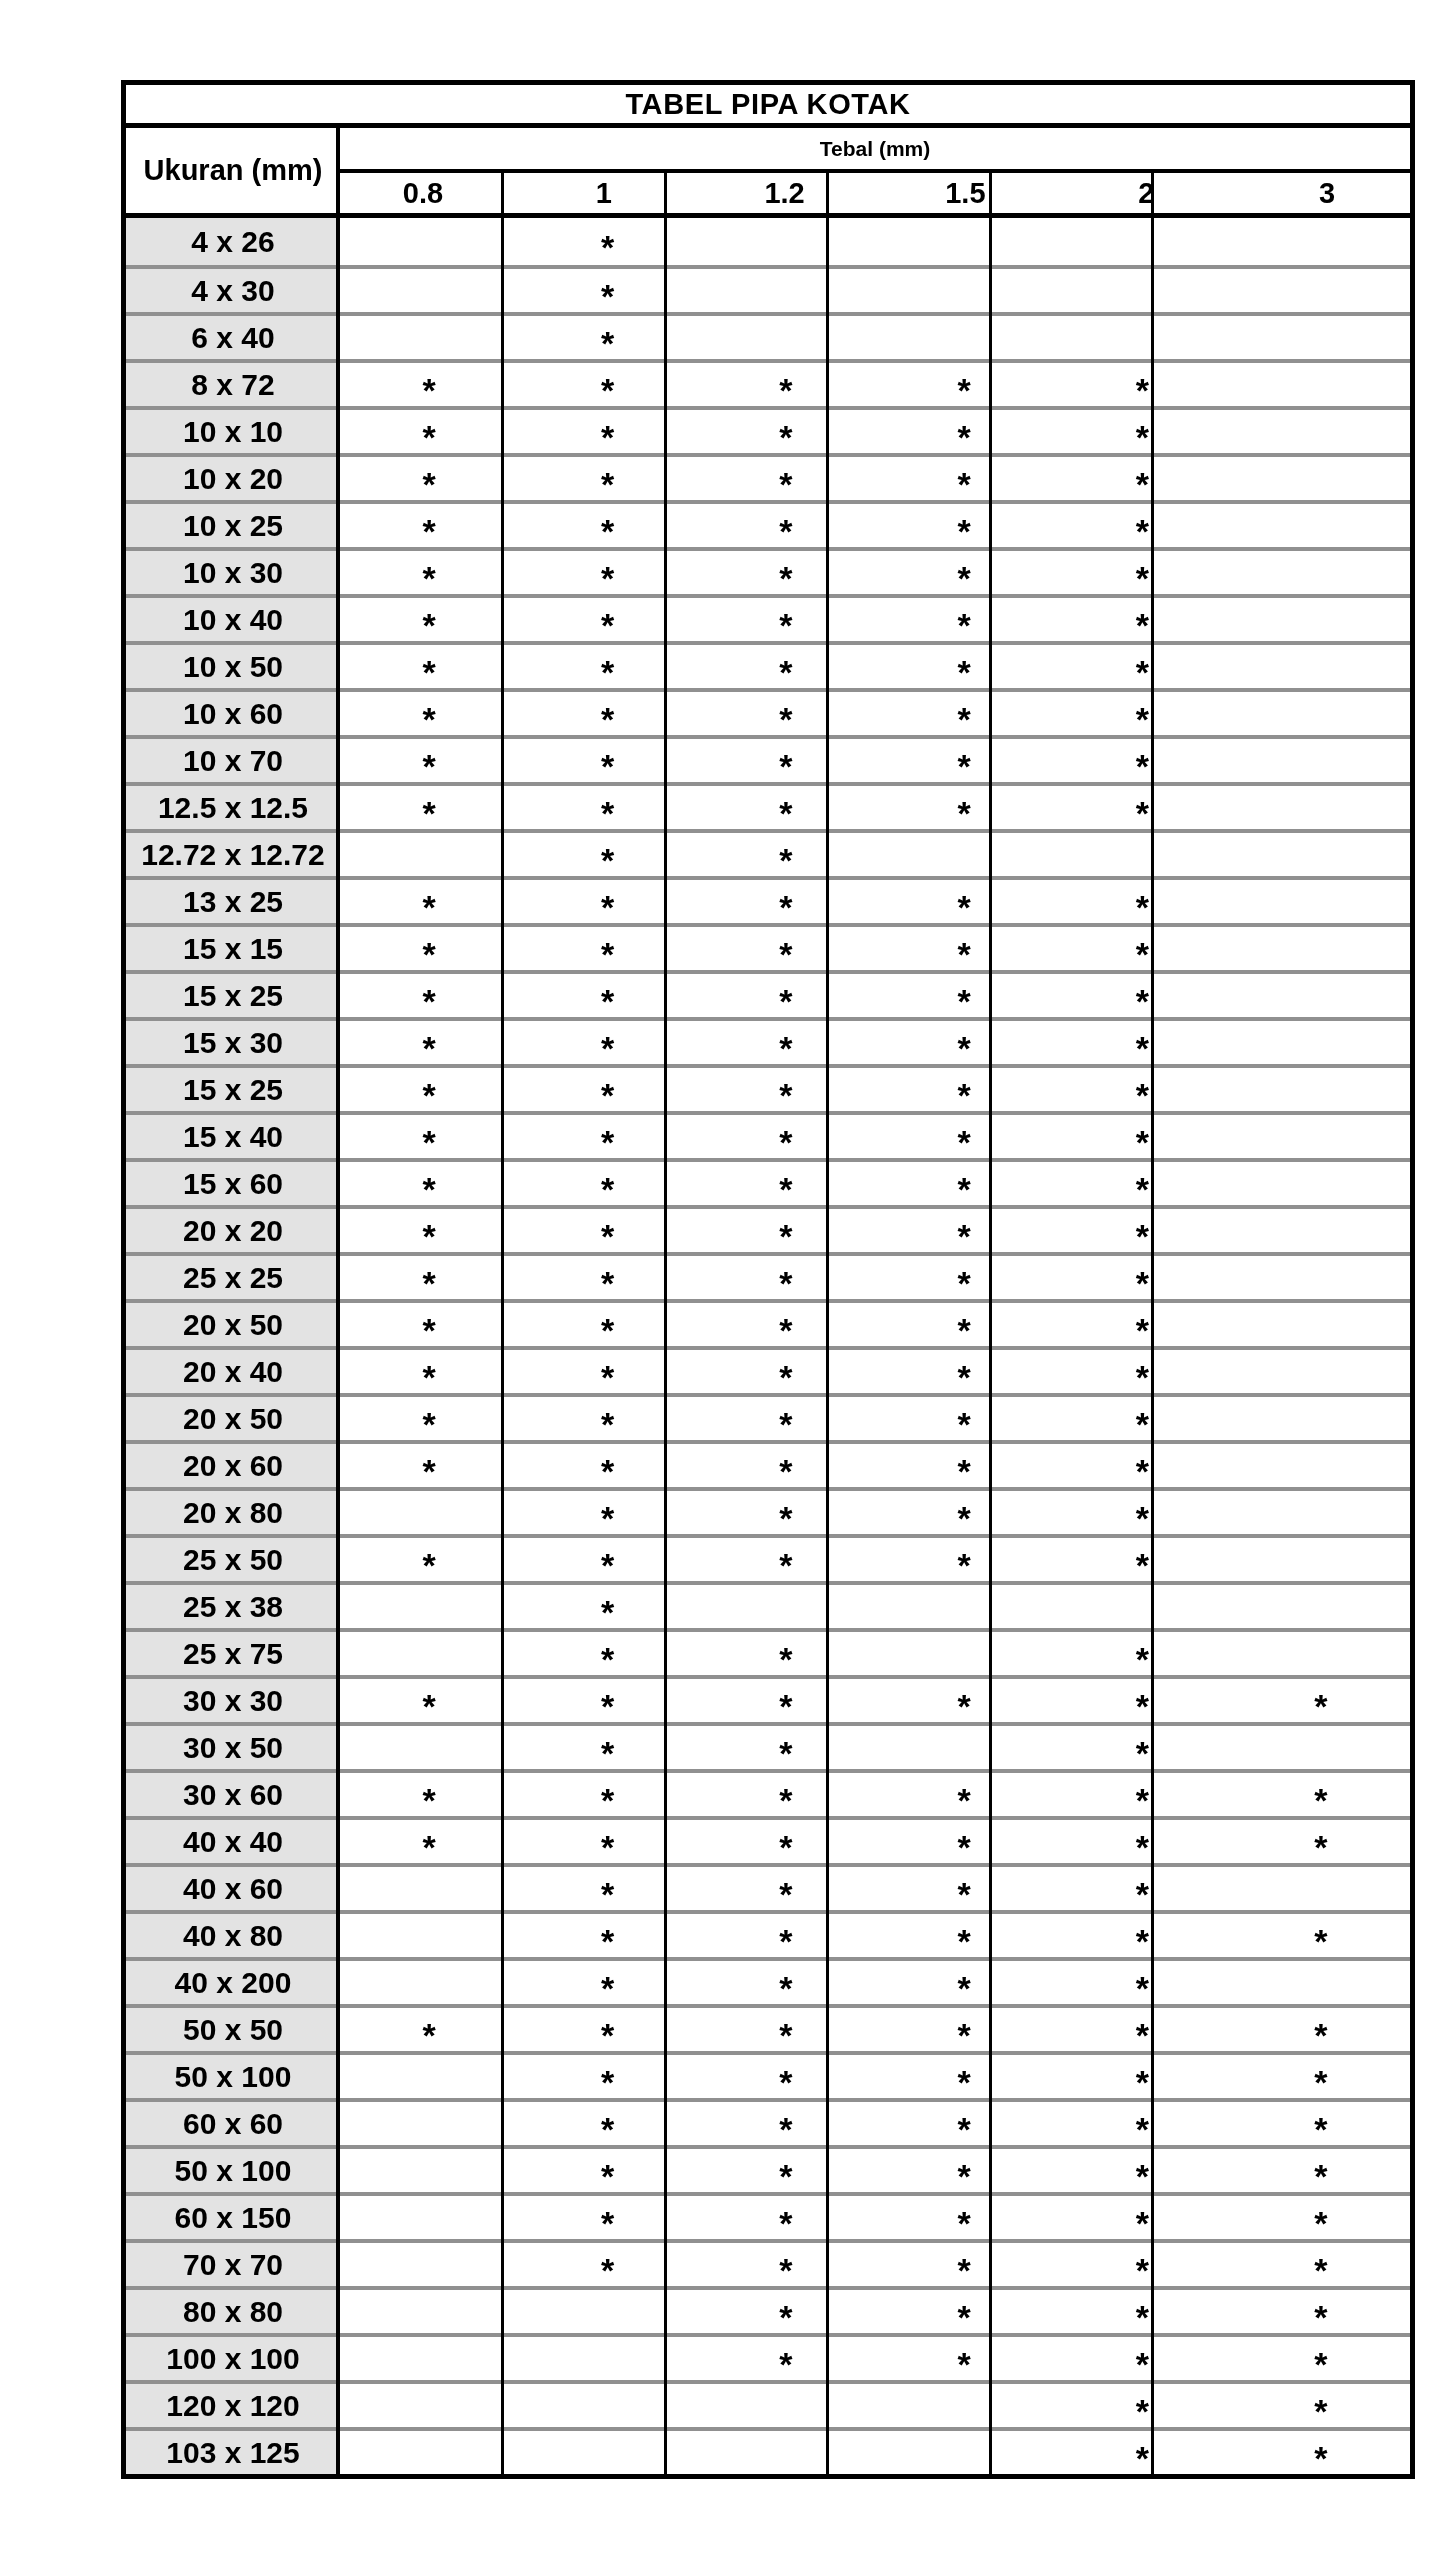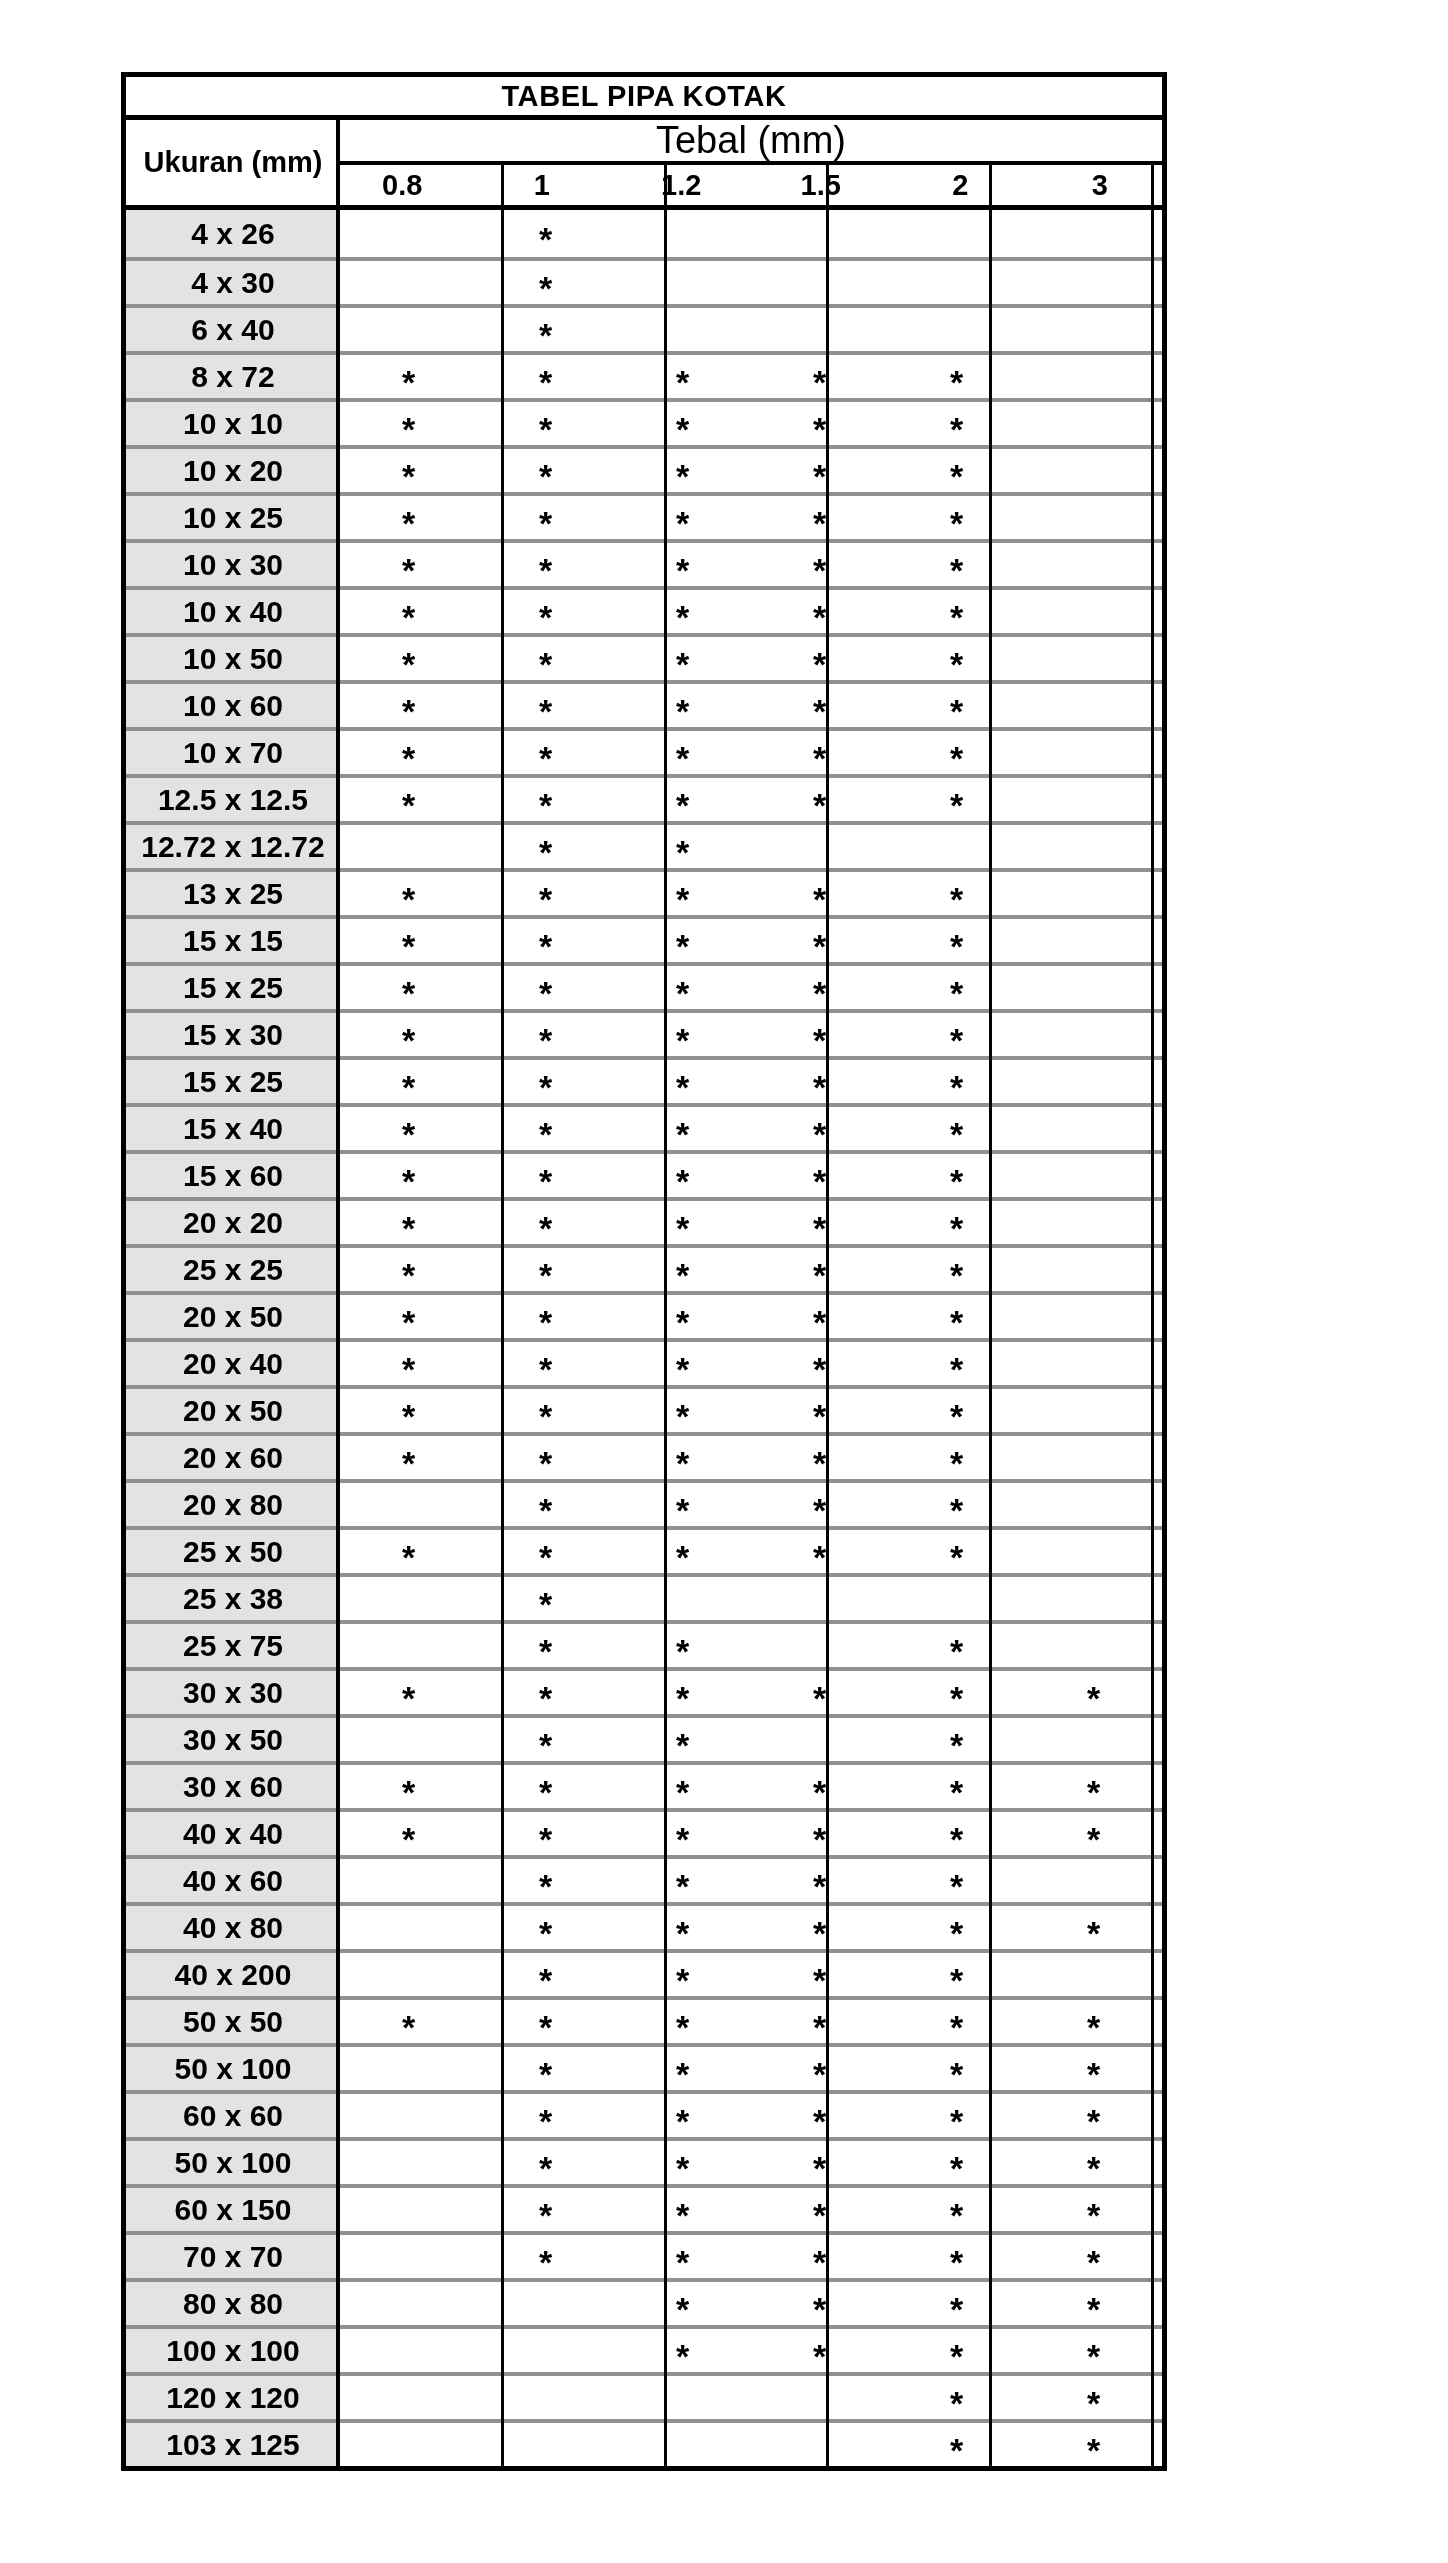--- a/index.html
+++ b/index.html
@@ -11,22 +11,22 @@
     position: relative;
     width: 1449px;
     height: 2563px;
     background: #ffffff;
     font-family: "Liberation Sans", sans-serif;
     color: #000000;
   }
   .pipe-table {
     position: absolute;
     left: 121px;
-    top: 72px;
-    width: 1046px;
+    top: 80px;
+    width: 1294px;
     box-sizing: border-box;
     border: 5px solid #000000;
     background: #ffffff;
   }
   
   .title-row {
     height: 43px;
     box-sizing: border-box;
     border-bottom: 5.6px solid #000000;
     display: flex;
@@ -57,22 +57,22 @@
     display: flex;
     flex-direction: column;
   }
   .tebal-cell {
     height: 45px;
     box-sizing: border-box;
     border-bottom: 4.4px solid #000000;
     display: flex;
     align-items: center;
     justify-content: center;
-    font-size: 38px;
-    font-weight: 400;
+    font-size: 21px;
+    font-weight: 700;
   }
   .sub-row {
     flex: 1;
     display: flex;
     gap: 15px;
   }
   .sub-cell {
     flex: 1;
     display: flex;
     align-items: center;

